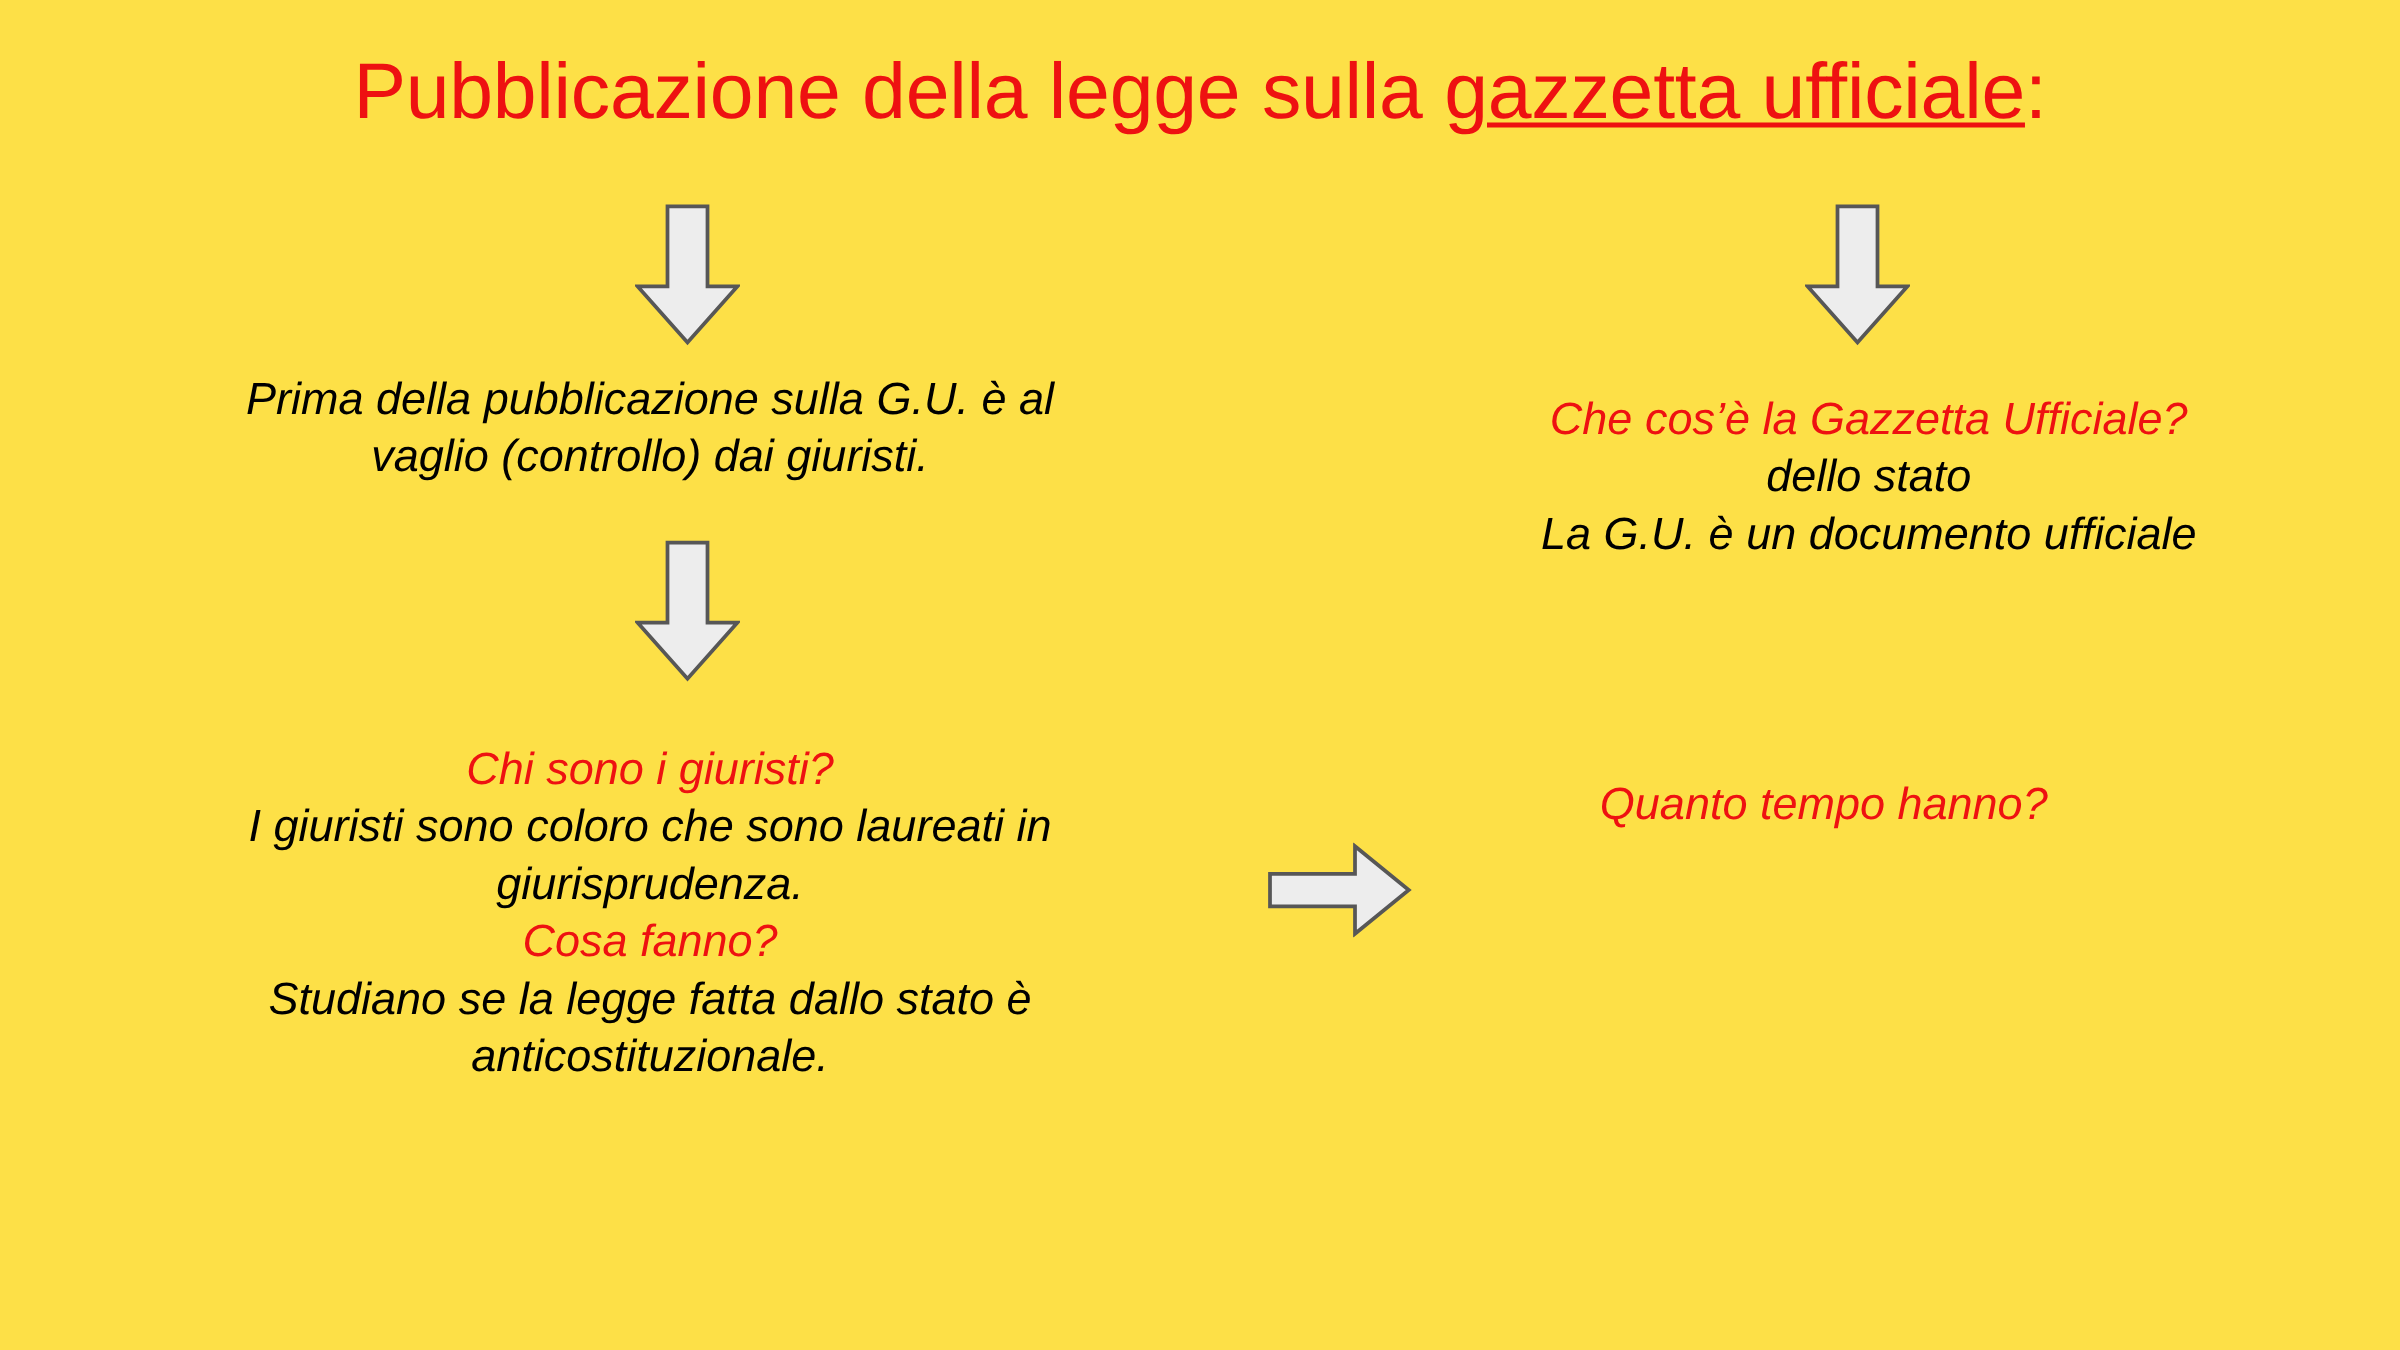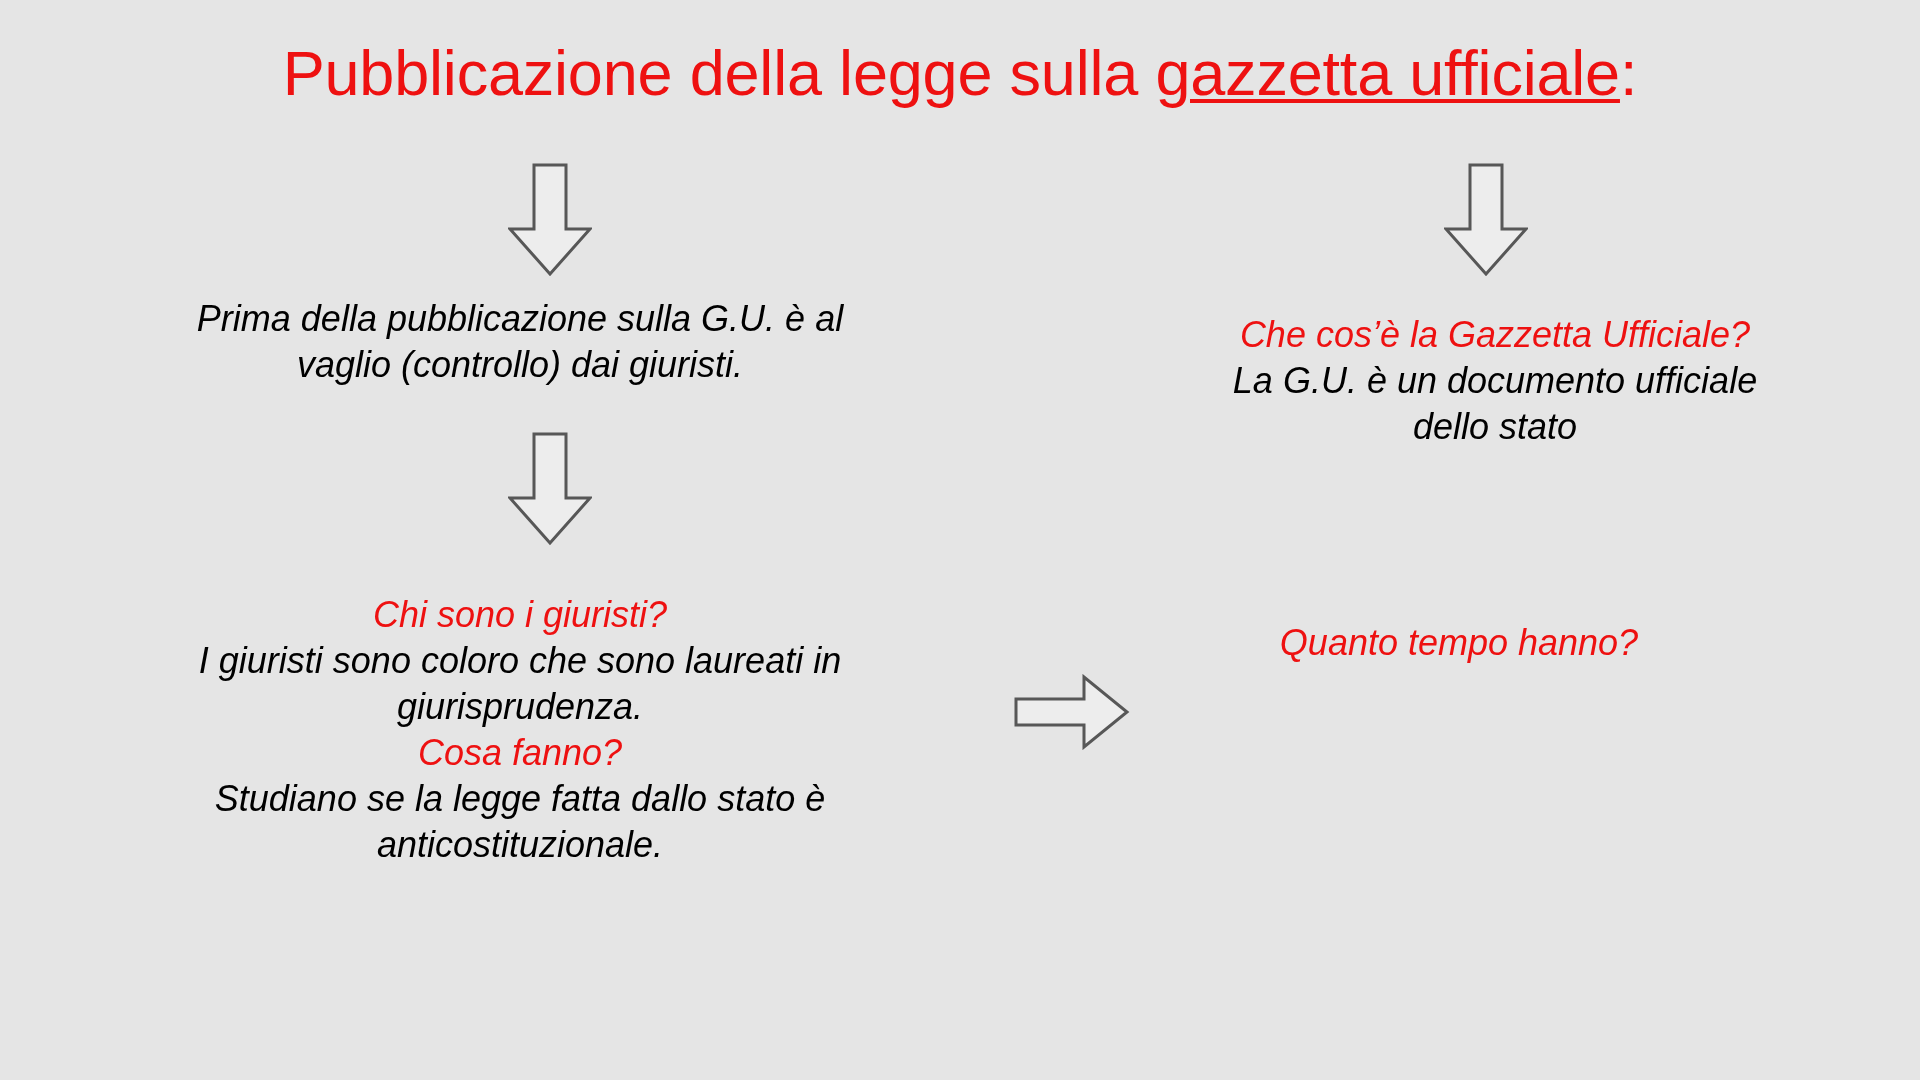--- a/index.html
+++ b/index.html
@@ -11,21 +11,21 @@
     width: 1920px;
     height: 1080px;
     background: #ffffff;
     font-family: "Liberation Sans", sans-serif;
     overflow: hidden;
   }
   .slide {
     position: relative;
     width: 1920px;
     height: 1080px;
-    background: #e5e5e5;
+    background: #fde047;
   }
 
   
   .title {
     position: absolute;
     left: 0;
     top: 38px;
     width: 1920px;
     text-align: center;
     color: #ee1111;
@@ -109,22 +109,22 @@
     </svg>
   </div>
 
   <div class="tblock" id="block-prima">
     <span class="bd">Prima della pubblicazione sulla G.U. è al</span>
     <span class="bd">vaglio (controllo) dai giuristi.</span>
   </div>
 
   <div class="tblock" id="block-gazzetta">
     <span class="hd">Che cos’è la Gazzetta Ufficiale?</span>
+    <span class="bd">dello stato</span>
     <span class="bd">La G.U. è un documento ufficiale</span>
-    <span class="bd">dello stato</span>
   </div>
 
   <div class="tblock" id="block-giuristi">
     <span class="hd">Chi sono i giuristi?</span>
     <span class="bd">I giuristi sono coloro che sono laureati in</span>
     <span class="bd">giurisprudenza.</span>
     <span class="hd">Cosa fanno?</span>
     <span class="bd">Studiano se la legge fatta dallo stato è</span>
     <span class="bd">anticostituzionale.</span>
   </div>

